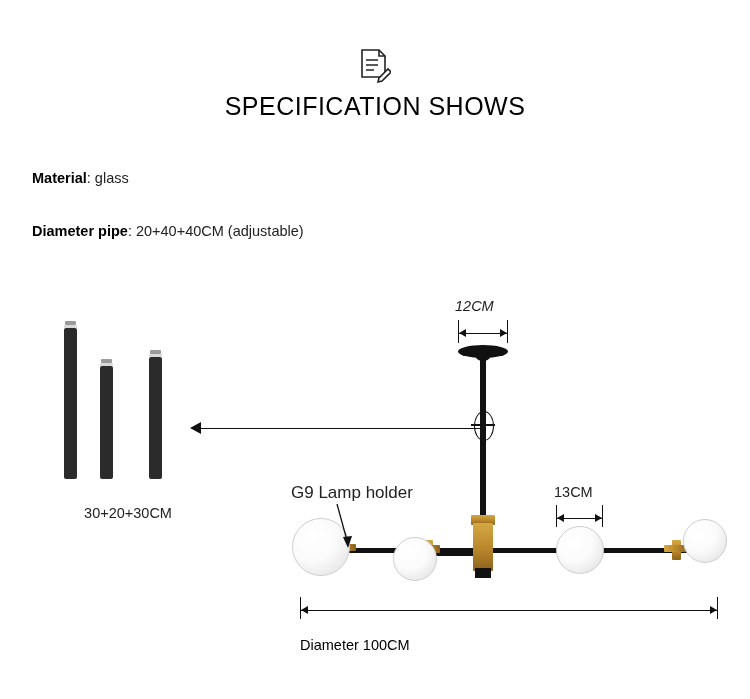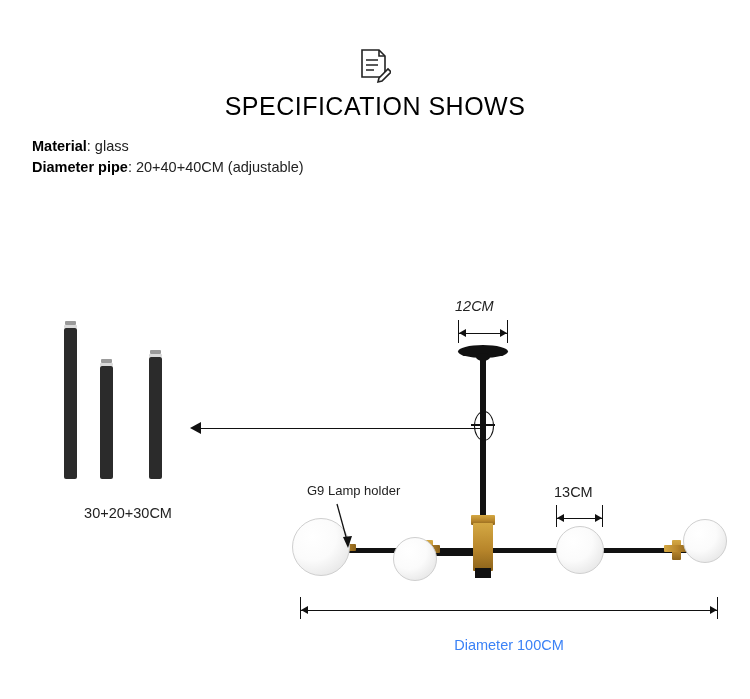--- a/index.html
+++ b/index.html
@@ -41,20 +41,21 @@
     position: absolute;
     left: 32px;
     top: 136px;
     width: 660px;
   }
   .spec-row {
     font-size: 14.5px;
     line-height: 20.5px;
     color: #222;
     white-space: nowrap;
+    margin-top: 32px;
   }
   .spec-label {
     font-weight: bold;
     color: #000;
   }
 
   
   .pipe {
     position: absolute;
     background: #2b2b2b;
@@ -161,33 +162,33 @@
     position: absolute;
     width: 0; height: 0;
     border-top: 4px solid transparent;
     border-bottom: 4px solid transparent;
     border-left: 7px solid #111;
   }
 
   
   #g9-label {
     position: absolute;
-    left: 307px;
+    left: 291px;
     top: 483px;
-    font-size: 13px;
+    font-size: 17px;
     color: #222;
   }
   #diameter-label {
     position: absolute;
     left: 300px;
     top: 637px;
     width: 418px;
-    text-align: center;
-    font-size: 14.5px;
-    color: #3b82f6;
+    text-align: left;
+    font-size: 14.5px;
+    color: #000000;
   }
 </style>
 </head>
 <body>
 
 <div id="doc-icon">
   <svg viewBox="0 0 32 38" width="32" height="38" xmlns="http://www.w3.org/2000/svg">
     <path d="M3 2 H20 L26 8 V29 H3 Z" fill="none" stroke="#222" stroke-width="1.6"></path>
     <path d="M20 2 V8 H26" fill="none" stroke="#222" stroke-width="1.6"></path>
     <line x1="7" y1="12" x2="19" y2="12" stroke="#222" stroke-width="1.5"></line>

